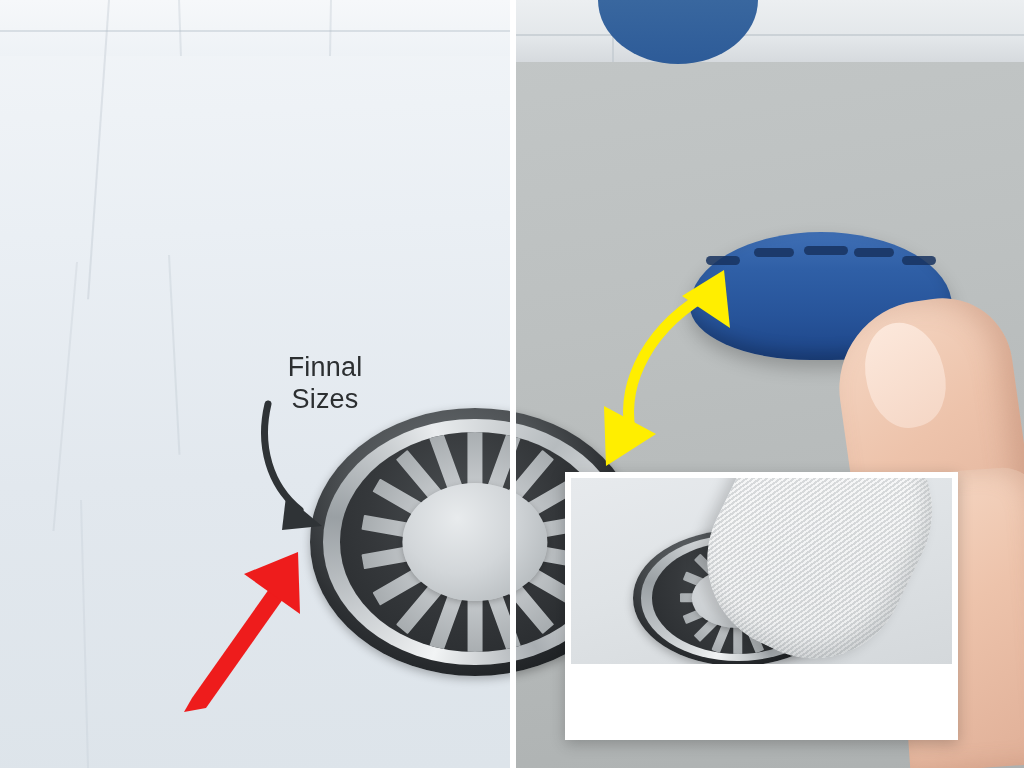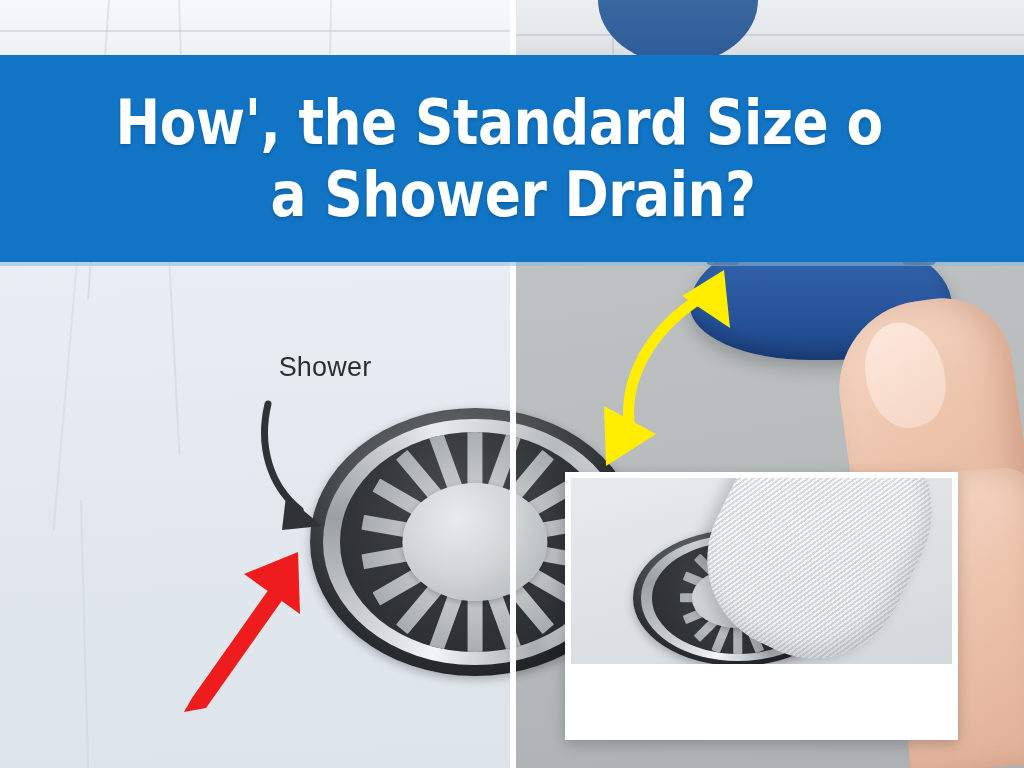--- a/index.html
+++ b/index.html
@@ -361,45 +361,42 @@
       <div class="cover-slot" style="left: 212px; top: 24px; width: 34px;"></div>
     </div>
 
   <div class="skin finger-a"></div>
   <div class="nail nail-1"></div>
   <div class="skin finger-b"></div>
 
   <div class="divider"></div>
 
   <div class="ann-label">
-    <div>Shower</div>
+    <div>Finnal</div>
+    <div>Sizes</div>
   </div>
 
   <svg class="curved-arrow-dark" viewBox="0 0 120 150">
     <path d="M 20 6 C 10 48, 22 88, 52 112" stroke="#2f3336" stroke-width="7" fill="none" stroke-linecap="round"></path>
     <polygon points="38,98 74,128 34,132" fill="#2f3336"></polygon>
   </svg>
 
   <svg class="red-arrow" viewBox="0 0 150 180">
     <g fill="#ee1c1c">
       <polygon points="6,172 14,158 96,42 110,52 28,168"></polygon>
       <polygon points="120,12 122,74 66,34"></polygon>
     </g>
   </svg>
 
   <svg class="yellow-arrow" viewBox="0 0 160 210">
     <path d="M 34 168 C 26 120, 52 64, 118 28" stroke="#ffee00" stroke-width="11" fill="none" stroke-linecap="round"></path>
     <polygon points="128,8 134,66 86,34" fill="#ffee00"></polygon>
     <polygon points="10,204 8,144 60,172" fill="#ffee00"></polygon>
   </svg>
 
-  <div class="banner">
-    <div class="banner-line l1">How', the Standard Size o</div>
-    <div class="banner-line l2">a Shower Drain?</div>
-  </div>
 
   <div class="inset">
     <div class="inset-photo">
       <div class="drain drain-small">
         <div class="ring-outer"></div>
         <div class="ring-chrome"></div>
         <div class="grate-bg" id="grate-inset">
             <div class="spoke" style="transform: translateX(-50%) rotate(0deg);"></div>
             <div class="spoke" style="transform: translateX(-50%) rotate(22.5deg);"></div>
             <div class="spoke" style="transform: translateX(-50%) rotate(45deg);"></div>

